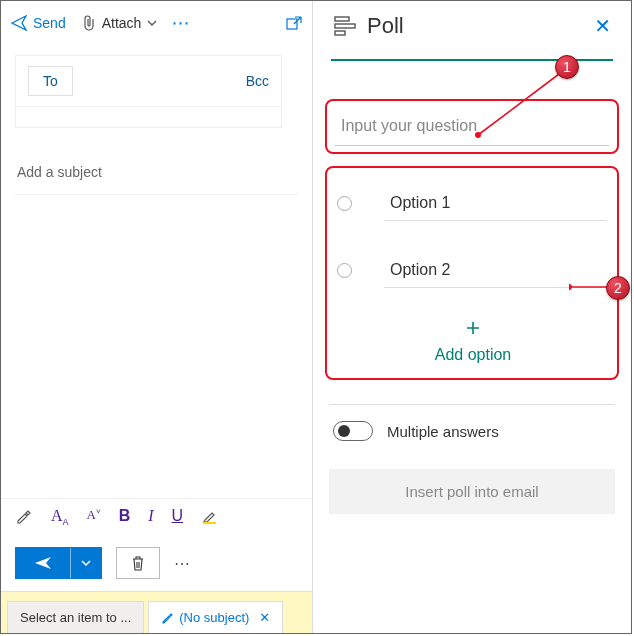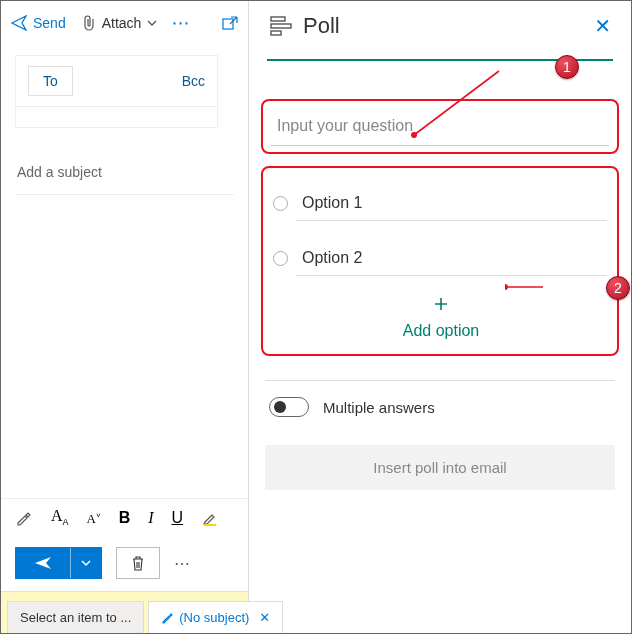--- a/index.html
+++ b/index.html
@@ -1,34 +1,34 @@
 <!DOCTYPE html>
 <html><head>
 <meta charset="utf-8">
 <style>
   * { box-sizing: border-box; margin: 0; padding: 0; font-family: 'Segoe UI', Arial, sans-serif; }
   body { width: 634px; height: 636px; background: #fff; position: relative; overflow: hidden; }
   .frame { width: 632px; height: 634px; border: 1px solid #666; position: relative; display: flex; }
-  .left-pane { width: 248px; height: 100%; position: relative; display: flex; flex-direction: column; border-right: 1px solid #ddd; }
+  .left-pane { width: 312px; height: 100%; position: relative; display: flex; flex-direction: column; border-right: 1px solid #ddd; }
   .compose-toolbar { height: 44px; display: flex; align-items: center; padding: 0 10px; gap: 8px; font-size: 14px; color: #333; }
   .compose-toolbar .send { color: #0078d4; display: flex; align-items: center; gap: 6px; cursor: pointer; }
   .compose-toolbar .attach { display: flex; align-items: center; gap: 6px; cursor: pointer; margin-left: 8px; }
   .compose-toolbar .more { cursor: pointer; margin-left: 6px; color:#0078d4; font-size:18px; }
   .compose-toolbar .popout { margin-left: auto; cursor: pointer; color:#0078d4; }
   .recipients { margin: 10px 30px 0 14px; border: 1px solid #eee; }
   .row { display: flex; align-items: center; padding: 10px 12px; }
   .row + .row { border-top: 1px solid #eee; }
   .pill { background: #fff; border: 1px solid #e0e0e0; color: #0a5a93; padding: 6px 14px; font-size: 14px; cursor: pointer; }
   .bcc { margin-left: auto; color: #0a5a93; font-size: 14px; cursor: pointer; }
   .subject-box { margin: 30px 14px 0 14px; }
   .subject-input { width: 100%; border: none; font-size: 14px; color: #666; padding: 6px 2px; outline: none; }
   .subject-input::placeholder { color: #666; }
   .divider-line { height: 1px; background: #eee; margin: 8px 14px 0 14px; }
   .filler { flex: 1; }
-  .format-bar { display: flex; align-items: flex-end; gap: 18px; padding: 8px 14px; color: #000000; font-size: 16px; border-top:1px solid #eee; }
+  .format-bar { display: flex; align-items: flex-start; gap: 18px; padding: 8px 14px; color: #4c1d95; font-size: 16px; border-top:1px solid #eee; }
   .format-bar span { cursor: pointer; }
   .btn-row { display: flex; align-items: center; gap: 14px; padding: 12px 14px; }
   .send-btn { display: flex; border: 1px solid #0078d4; }
   .send-btn .main { background: #0078d4; color: #fff; padding: 8px 18px; display:flex; align-items:center; }
   .send-btn .drop { background: #0078d4; color: #fff; padding: 8px 10px; border-left: 1px solid rgba(255,255,255,0.5); display:flex; align-items:center;}
   .discard-btn { border: 1px solid #bbb; background: #fff; padding: 7px 14px; cursor: pointer; }
   .more-btn { color: #555; cursor: pointer; font-size:16px; }
   .tabs { display: flex; gap: 4px; border-top: 1px solid #e0e0e0; background: #fef9c3; height: 42px; align-items: flex-end; padding: 0 6px; }
   .tab { background: #f0efee; border: 1px solid #ddd; border-bottom: none; padding: 8px 12px; font-size: 13px; color: #333; display: flex; align-items: center; gap: 6px; max-width: 150px; }
   .tab.active { background: #fff; }
@@ -40,21 +40,21 @@
   .right-pane { flex: 1; position: relative; padding: 0; }
   .poll-header { display: flex; align-items: center; padding: 12px 20px 20px 20px; }
   .poll-header .icon { width: 24px; height: 24px; margin-right: 10px; }
   .poll-header .title { font-size: 22px; color: #333; }
   .poll-header .close { margin-left: auto; color: #0078d4; font-size: 20px; cursor: pointer; }
   .accent-line { height: 2px; background: #008272; margin: 0 18px; }
   .question-box { margin: 38px 12px 0 12px; border: 2px solid #e81123; border-radius: 8px; padding: 6px 8px; }
   .question-input { width: 100%; border: none; border-bottom: 1px solid #ccc; font-size: 16px; padding: 10px 6px; outline: none; color: #333; }
   .question-input::placeholder { color: #888; }
   .options-box { margin: 12px 12px 0 12px; border: 2px solid #e81123; border-radius: 8px; padding: 18px 10px 14px 10px; }
-  .opt-row { display: flex; align-items: center; gap: 8px; margin-bottom: 20px; }
+  .opt-row { display: flex; align-items: center; gap: 32px; margin-bottom: 32px; }
   .radio { width: 15px; height: 15px; border: 1.5px solid #aaa; border-radius: 50%; }
   .opt-input { flex: 1; border: none; border-bottom: 1px solid #ddd; font-size: 16px; padding: 8px 6px; outline: none; color:#333; background:#fff; }
   .add-option { display: flex; align-items: center; gap: 10px; color: #008272; font-size: 16px; cursor: pointer; margin-top: 6px; margin-left: 2px; flex-direction: column; }
   .hr { height: 1px; background: #ddd; margin: 24px 16px 0 16px; }
   .multi-row { display: flex; align-items: center; gap: 14px; padding: 16px 20px; font-size: 15px; color: #333; }
   .toggle { width: 40px; height: 20px; border: 1px solid #666; border-radius: 20px; position: relative; background: #fff; cursor:pointer;}
   .toggle .knob { width: 12px; height: 12px; background: #333; border-radius: 50%; position: absolute; top: 3px; left: 4px; }
   .insert-btn { margin: 12px 16px; background: #f2f2f2; color: #888; text-align: center; padding: 14px 0; font-size: 15px; cursor: not-allowed; }
   .powered { text-align: center; color: #0078d4; font-size: 12px; position: absolute; bottom: 14px; left: 0; right: 0; }
   

